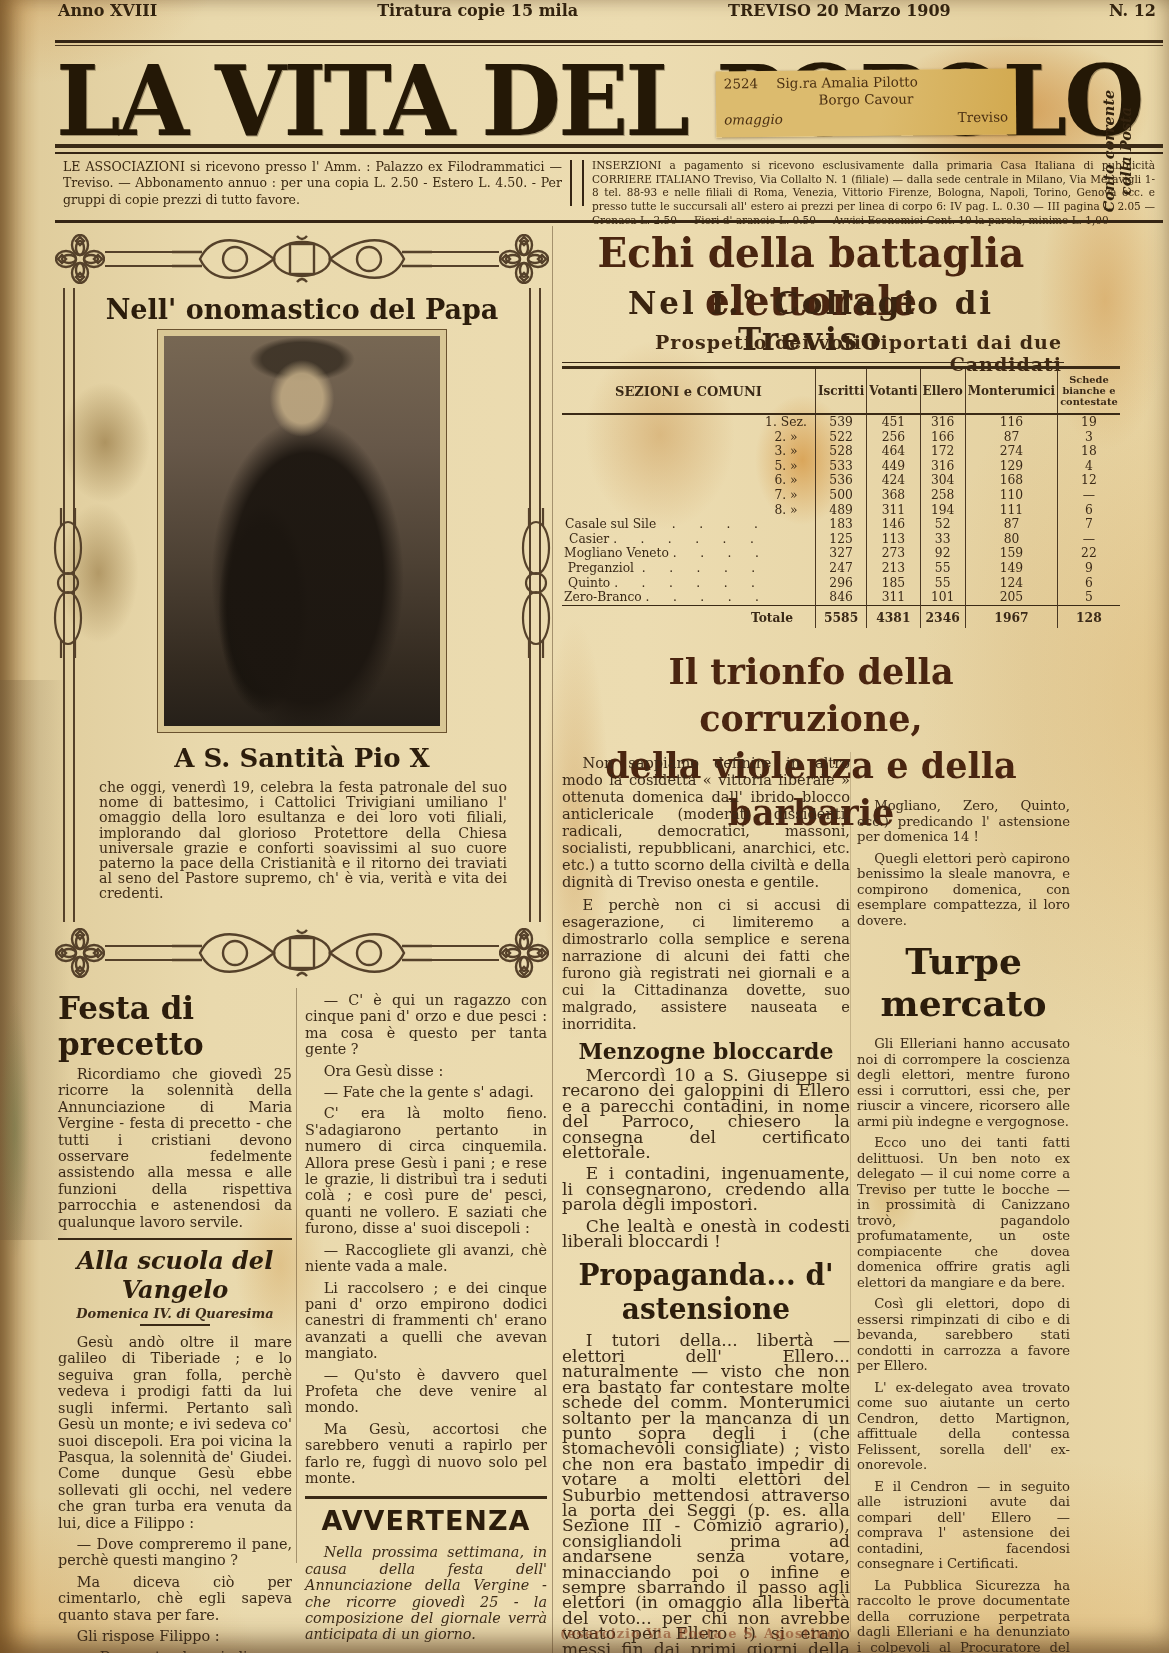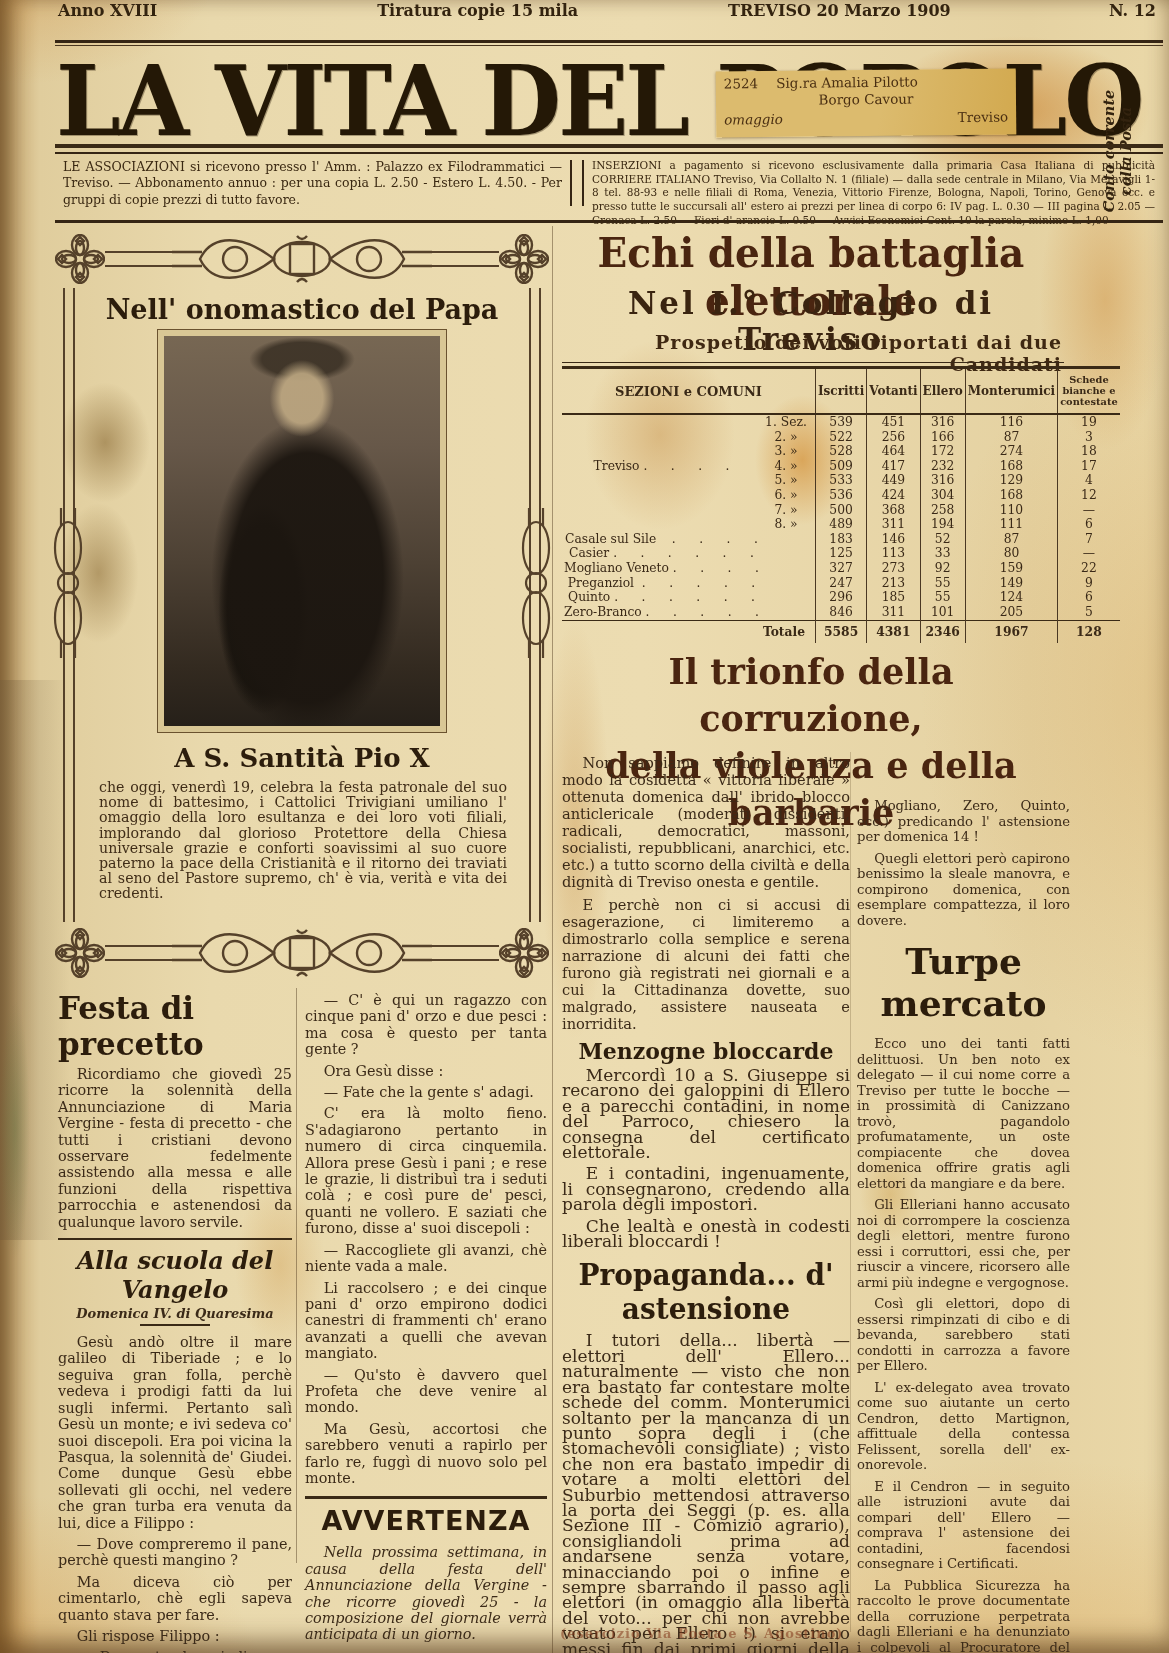--- a/index.html
+++ b/index.html
@@ -72,21 +72,21 @@
   .e3{position:absolute;left:560px;top:331px;width:502px;text-align:right;font-size:19px;font-weight:bold;color:#3f2812;letter-spacing:1px;}
   .tblwrap{position:absolute;left:562px;top:362px;width:502px;border-top:1px solid #3a2a16;padding-top:3px;}
   table.res{width:100%;border-collapse:collapse;border-top:3px solid #3a2a16;font-size:12.5px;color:#3a2917;}
   table.res th{border-bottom:2px solid #3a2a16;padding:6px 2px;font-size:13px;}
   table.res th.small{font-size:12px;} table.res th.xs{font-size:9.8px;line-height:1.1;}
   table.res td{padding:0 2px;height:14.6px;text-align:center;font-size:12.3px;line-height:13px;}
   table.res .vb{border-left:1.5px solid #4a3823;}
   td.lblcell{text-align:left;} .lblin{display:flex;}
   .lblin .cm{flex:1;white-space:pre;overflow:hidden;} .lblin .sc{width:54px;}
   tr.trow td{border-top:1.6px solid #3a2a16;height:22px;font-weight:bold;}
-  tr.trow td.lblcell{text-align:right;padding-right:10px;}
+  tr.trow td.lblcell{text-align:right;padding-right:22px;}
   .tri{position:absolute;left:558px;top:650px;width:506px;text-align:center;font-size:35px;font-weight:bold;color:#4a2510;line-height:46px;transform:scaleY(1.02);}
   .colC{position:absolute;left:562px;top:754px;width:288px;}
   .colD{position:absolute;left:857px;top:754px;width:213px;}
   .colC p{margin:0 0 6px;text-indent:1.4em;font-size:14.6px;line-height:17px;text-align:justify;}
   .colC p.sm,.colC p.sm2{font-size:17px;line-height:15.4px;}
   .colD p{margin:0 0 6px;text-indent:1.3em;font-size:13.2px;line-height:15.5px;text-align:justify;}
   h3.menz{font-size:22px;font-weight:bold;text-align:center;margin:6px 0 4px;color:#2c1d0c;}
   h2.prop{font-size:28px;font-weight:bold;text-align:center;margin:10px 0 8px;color:#2c1d0c;transform:scaleY(1.05);}
   h2.turpe{font-size:36px;font-weight:bold;text-align:center;margin:12px 0 12px;color:#2c1d0c;}
   .colD .first{margin-top:44px;}
@@ -315,33 +315,20 @@
             </td>
             <td class="vb">528</td>
             <td class="vb">464</td>
             <td class="vb">172</td>
             <td class="vb">274</td>
             <td class="vb">18</td>
           </tr>
         <tr>
             <td class="lblcell">
               <div class="lblin">
-                <span class="cm">Treviso .      .      .      .</span>
-                <span class="sc">4.  »</span>
-              </div>
-            </td>
-            <td class="vb">509</td>
-            <td class="vb">417</td>
-            <td class="vb">232</td>
-            <td class="vb">168</td>
-            <td class="vb">17</td>
-          </tr>
-        <tr>
-            <td class="lblcell">
-              <div class="lblin">
                 <span class="cm"></span>
                 <span class="sc">5.  »</span>
               </div>
             </td>
             <td class="vb">533</td>
             <td class="vb">449</td>
             <td class="vb">316</td>
             <td class="vb">129</td>
             <td class="vb">4</td>
           </tr>
@@ -489,22 +476,22 @@
     <h2 class="prop">Propaganda... d' astensione</h2>
     <p class="sm2">I tutori della... libertà — elettori dell' Ellero... naturalmente — visto che non era bastato far contestare molte schede del comm. Monterumici soltanto per la mancanza di un punto sopra degli i (che stomachevoli consigliate) ; visto che non era bastato impedir di votare a molti elettori del Suburbio mettendosi attraverso la porta dei Seggi (p. es. alla Sezione III - Comizio agrario), consigliandoli prima ad andarsene senza votare, minacciando poi o infine e sempre sbarrando il passo agli elettori (in omaggio alla libertà del voto... per chi non avrebbe votato per Ellero !) si erano messi fin dai primi giorni della settimana a girare i maggiori Centri del Collegio (Casale, Casier,</p>
   </div>
 
   <div class="vrule" style="left:850px;top:752px;height:880px;opacity:.5;"></div>
 
   <div class="colD">
     <p class="first">Mogliano, Zero, Quinto, ecc.) predicando l' astensione per domenica 14 !</p>
     <p>Quegli elettori però capirono benissimo la sleale manovra, e compirono domenica, con esemplare compattezza, il loro dovere.</p>
     <h2 class="turpe">Turpe mercato</h2>
+    <p>Gli Elleriani hanno accusato noi di corrompere la coscienza degli elettori, mentre furono essi i corruttori, essi che, per riuscir a vincere, ricorsero alle armi più indegne e vergognose.</p>
     <p>Ecco uno dei tanti fatti delittuosi. Un ben noto ex delegato — il cui nome corre a Treviso per tutte le bocche — in prossimità di Canizzano trovò, pagandolo profumatamente, un oste compiacente che dovea domenica offrire gratis agli elettori da mangiare e da bere.</p>
-    <p>Gli Elleriani hanno accusato noi di corrompere la coscienza degli elettori, mentre furono essi i corruttori, essi che, per riuscir a vincere, ricorsero alle armi più indegne e vergognose.</p>
     <p>Così gli elettori, dopo di essersi rimpinzati di cibo e di bevanda, sarebbero stati condotti in carrozza a favore per Ellero.</p>
     <p>L' ex-delegato avea trovato come suo aiutante un certo Cendron, detto Martignon, affittuale della contessa Felissent, sorella dell' ex-onorevole.</p>
     <p>E il Cendron — in seguito alle istruzioni avute dai compari dell' Ellero — comprava l' astensione dei contadini, facendosi consegnare i Certificati.</p>
     <p>La Pubblica Sicurezza ha raccolto le prove documentate della corruzione perpetrata dagli Elleriani e ha denunziato i colpevoli al Procuratore del Re.</p>
 
   </div>
 
   <div class="footnote">(esercizio Via Posta e S. Agostino)</div>
 
 </div>

